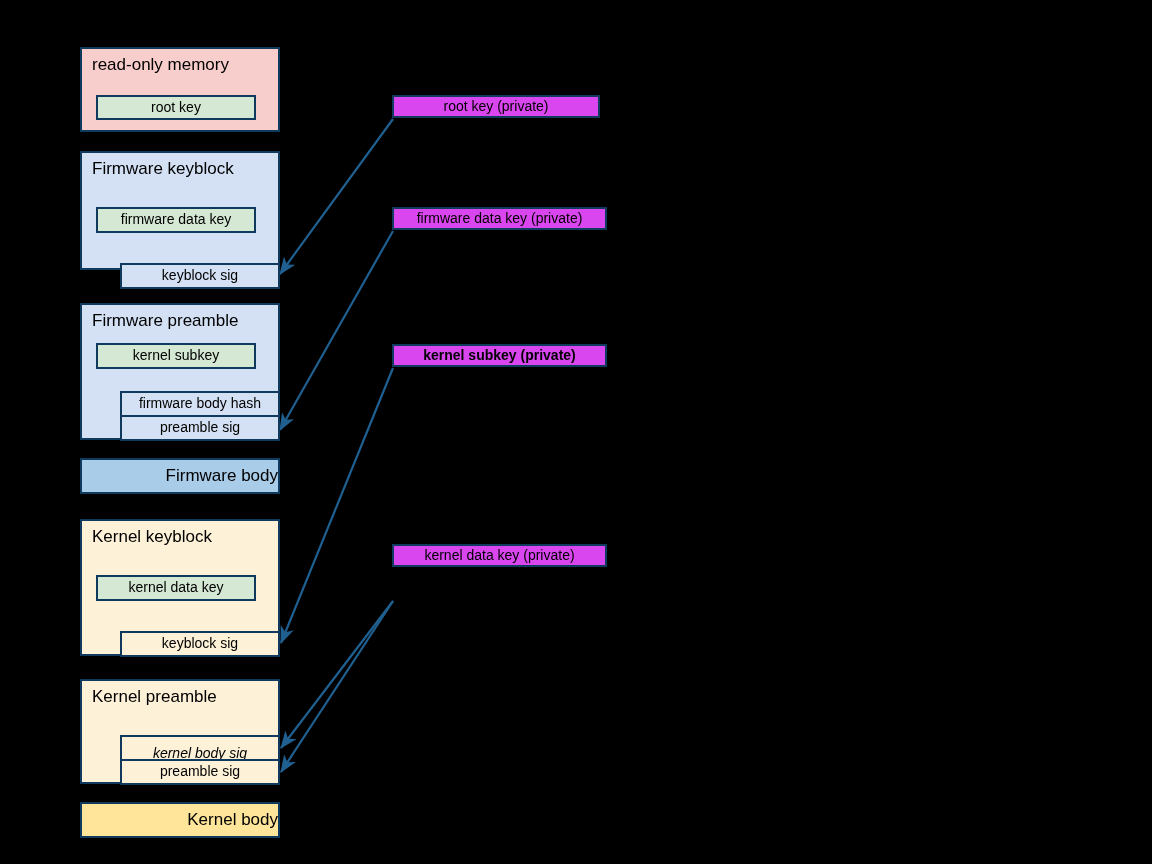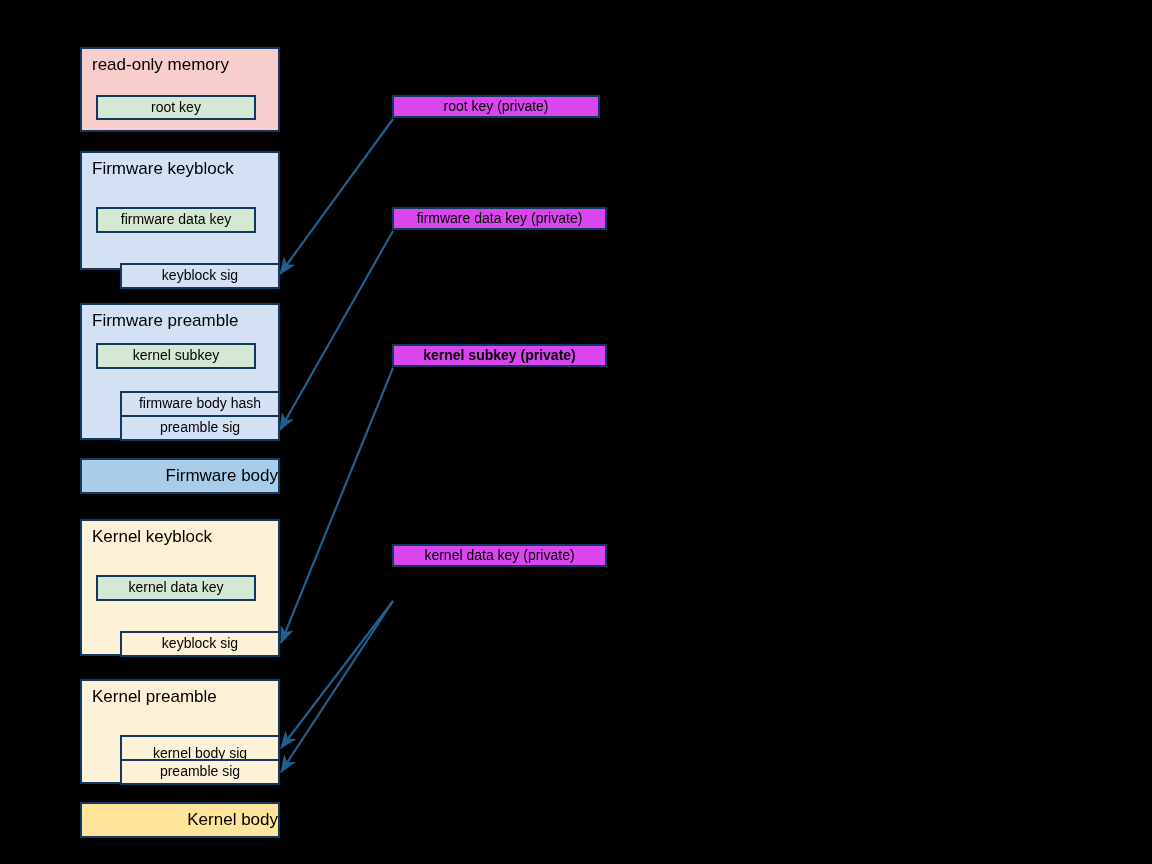--- a/index.html
+++ b/index.html
@@ -127,21 +127,21 @@
   <div class="box fill-green sub" style="left:96px; top:575px; width:160px; height:26px;">
     <span>kernel data key</span>
   </div>
   <div class="box fill-cream sub" style="left:120px; top:631px; width:160px; height:26px;">
     <span>keyblock sig</span>
   </div>
 
   <div class="box container fill-cream" style="left:80px; top:679px; width:200px; height:105px;">
     <span class="title">Kernel preamble</span>
   </div>
-  <div class="box fill-cream sub" style="left:120px; top:735px; width:160px; height:38px;">
+  <div class="box fill-cream sub" style="left:120px; top:735px; width:160px; height:38px;font-style:italic;">
     <span>kernel body sig</span>
   </div>
   <div class="box fill-cream sub" style="left:120px; top:759px; width:160px; height:26px;">
     <span>preamble sig</span>
   </div>
 
   <div class="box fill-yellow bigrow" style="left:80px; top:802px; width:200px; height:36px;">
     <span>Kernel body</span>
   </div>
 

